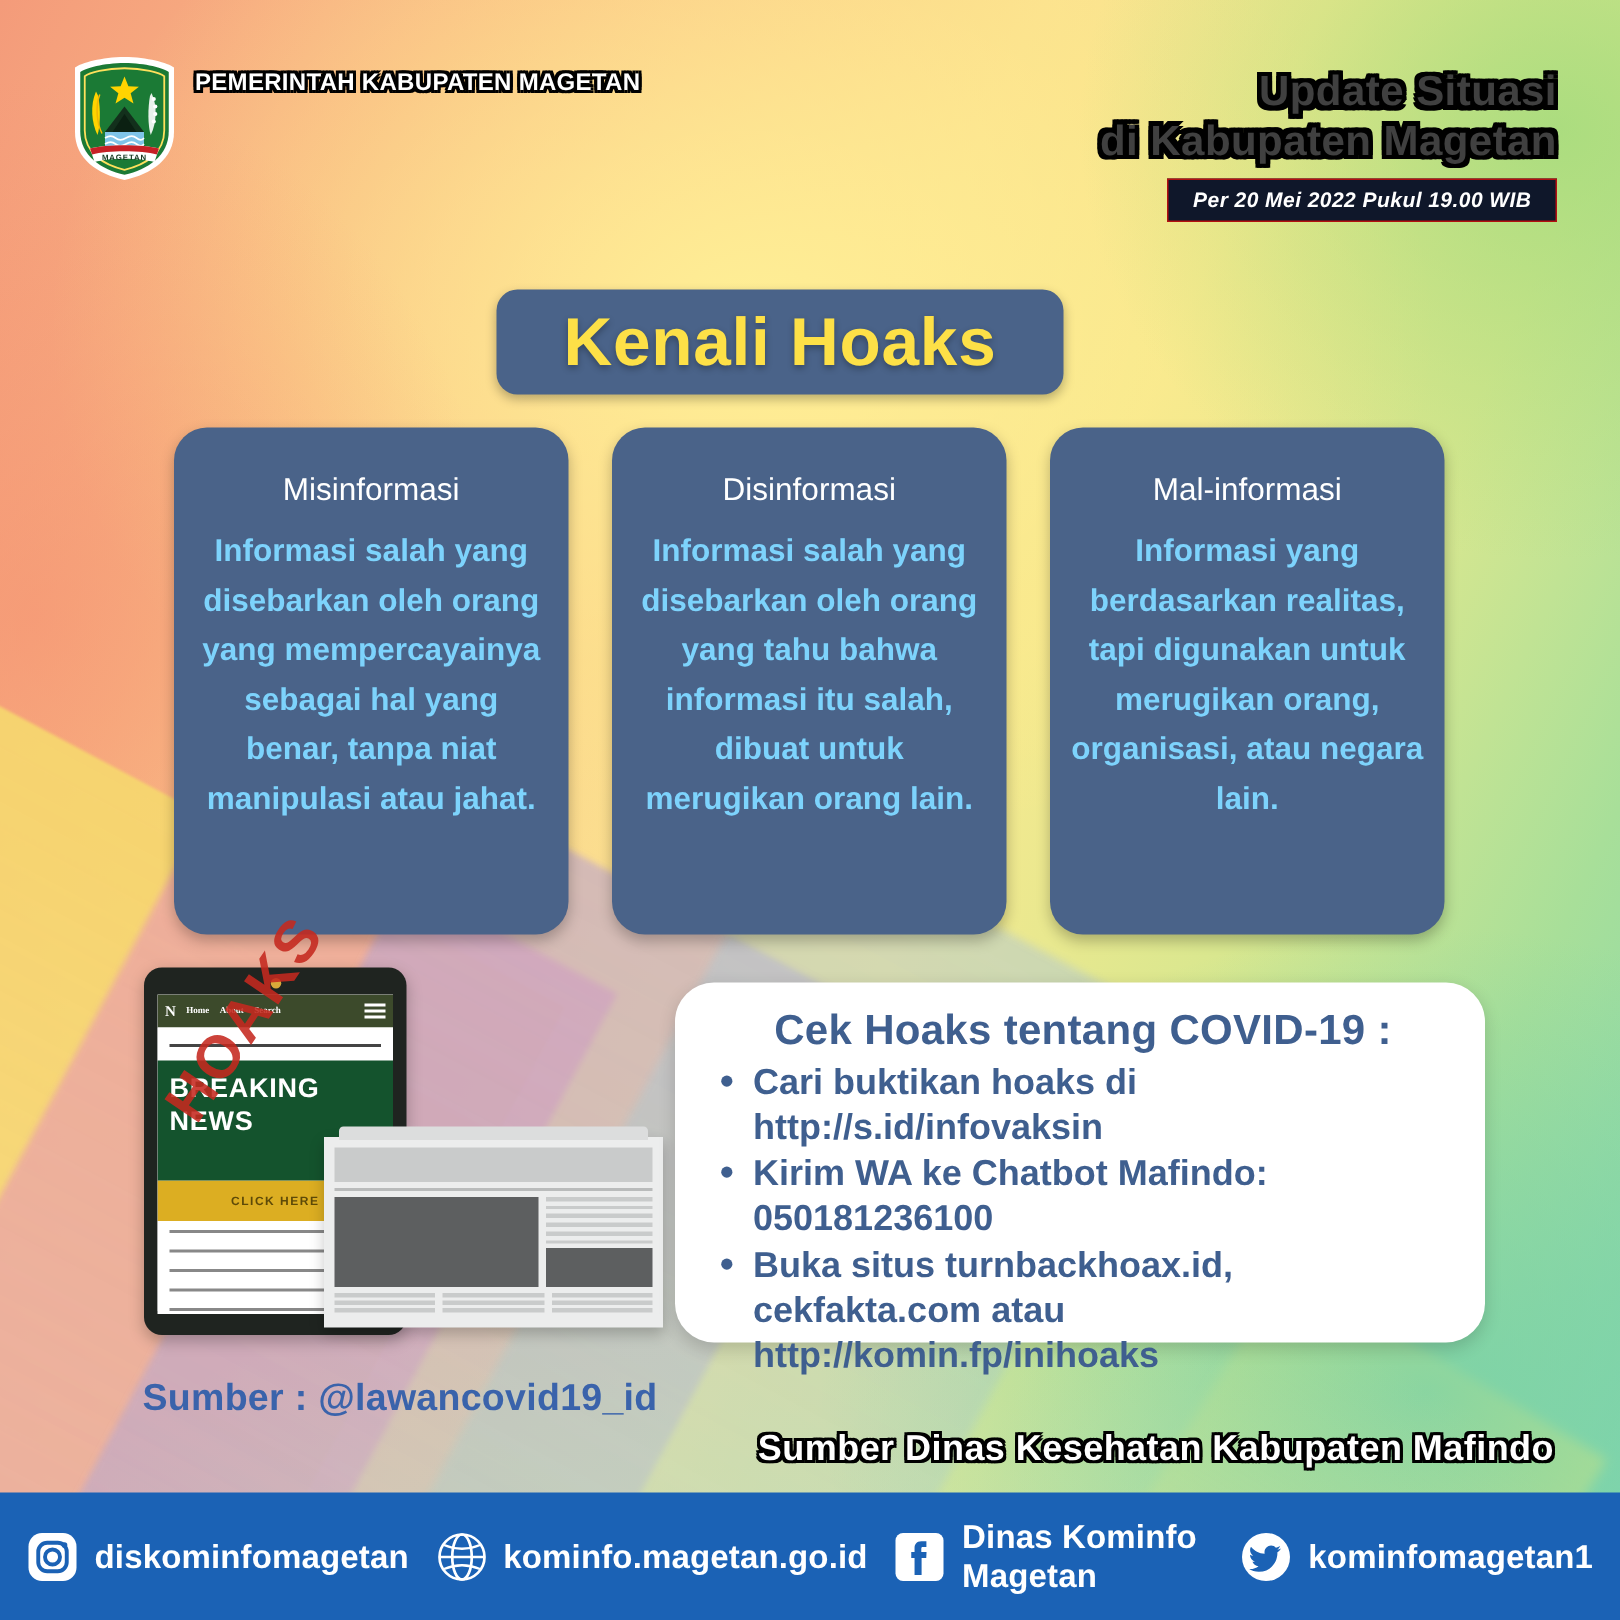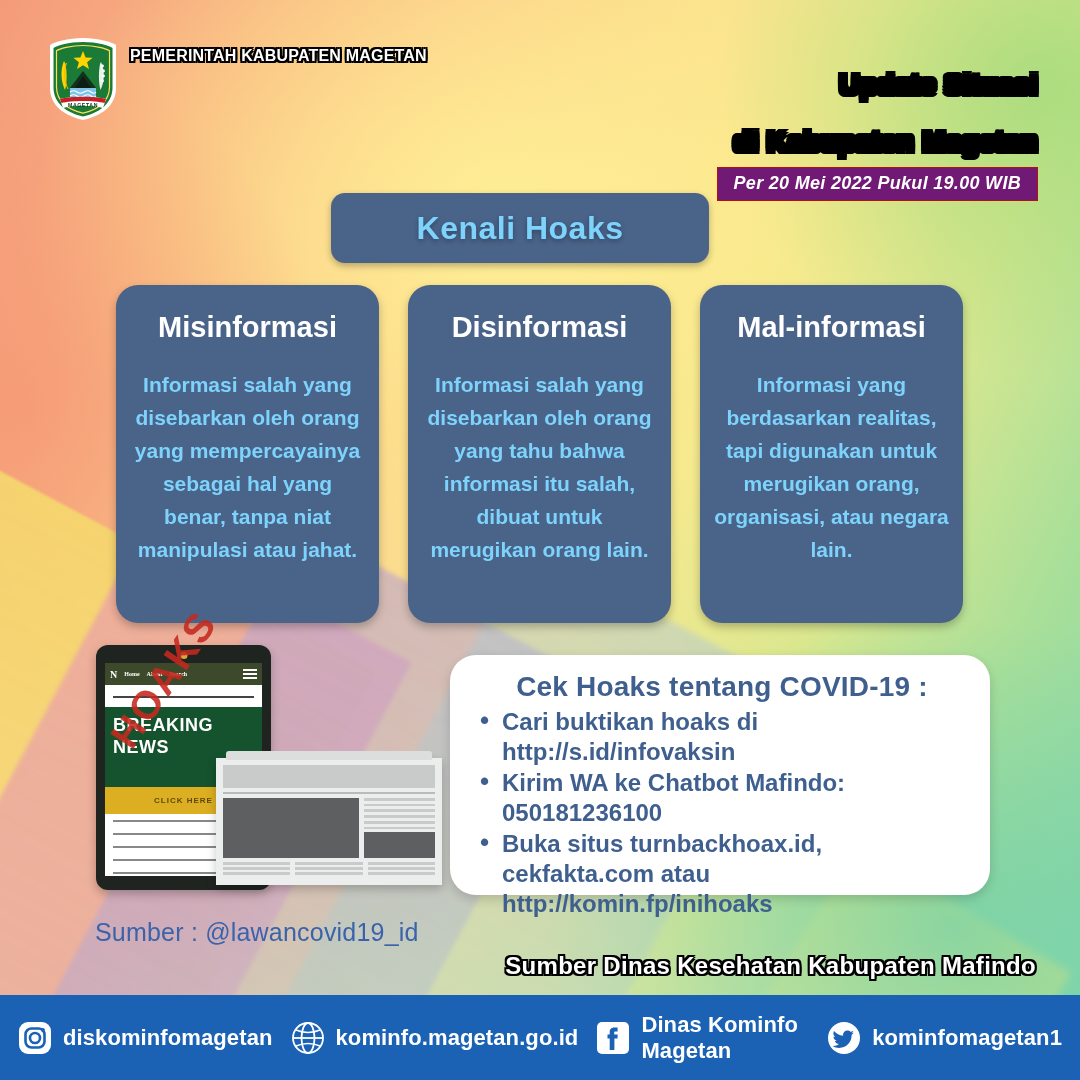--- a/index.html
+++ b/index.html
@@ -79,61 +79,60 @@
     font-weight:bold; color:#fff; letter-spacing:.2px;
     text-shadow:
       -2px -2px 0 #000, 2px -2px 0 #000, -2px 2px 0 #000, 2px 2px 0 #000,
       0 -2px 0 #000, 0 2px 0 #000, -2px 0 0 #000, 2px 0 0 #000;
   }
   .gov-l1 { font-size:16px; line-height:20px; }
   .gov-l2 { font-size:19px; line-height:23px; }
 
   .upd-wrap { position:absolute; right:42px; top:44px; text-align:right; }
   .upd-line {
-    font-weight:bold; color:#000000; font-style:normal;
+    font-weight:bold; color:#404040; font-style:normal;
     font-size:28px; line-height:33px; letter-spacing:.3px;
     text-shadow:
       -3px -3px 0 #000, 3px -3px 0 #000, -3px 3px 0 #000, 3px 3px 0 #000,
       0 -3px 0 #000, 0 3px 0 #000, -3px 0 0 #000, 3px 0 0 #000,
       -2px -3px 0 #000, 2px -3px 0 #000, -2px 3px 0 #000, 2px 3px 0 #000;
-    margin-top: 24px;
   }
   .date-badge {
-    margin-top:9px; background:#701a75; border:1px solid #b31010;
-    color:#fff; font-weight:bold; font-style:italic; font-size:18px;
+    margin-top:9px; background:#0f172a; border:1px solid #b31010;
+    color:#fff; font-weight:bold; font-style:italic; font-size:14px;
     padding:5px 16px 6px; display:inline-block; letter-spacing:.3px;text-align:right;
   }
 
   
   .title-pill {
     position:absolute; left:331px; top:193px; width:378px; height:70px;
     background:#4a6389; border-radius:14px;
     box-shadow:0 3px 7px rgba(0,0,0,.28);
     display:flex; align-items:center; justify-content:center;
   }
   .title-pill span {
-    color:#7dd3fc; font-size:32px; font-weight:bold; letter-spacing:.5px;
+    color:#fde047; font-size:45px; font-weight:bold; letter-spacing:.5px;
     text-shadow:0 2px 5px rgba(0,0,0,.30);
   }
 
   
   .cards { position:absolute; left:0; top:285px; width:1080px; }
   .card {
     position:absolute; top:0; width:263px; height:338px;
     background:#4a6389; border-radius:22px;
     box-shadow:0 4px 9px rgba(0,0,0,.25);
     padding:26px 14px 0;
     text-align:center;
   }
   .card.c1 { left:116px; }
   .card.c2 { left:408px; }
   .card.c3 { left:700px; }
   .card-title {
-    color:#fff; font-size:29px; font-weight:bold; line-height:32px;
-    margin-bottom:25px;
+    color:#fff; font-size:21px; font-weight:normal; line-height:32px;
+    margin-bottom:8px;
   }
   .card-body {
     color:#7dd3fc; font-size:21px; font-weight:bold; line-height:33px;
   }
 
   
   .illus { position:absolute; left:88px; top:645px; width:360px; height:270px; }
 
   .tablet {
     position:absolute; left:8px; top:0; width:175px; height:245px;
@@ -193,21 +192,21 @@
   .np-photo { flex:0 0 136px; background:#5d5f60; }
   .np-col { flex:1; display:flex; flex-direction:column; gap:3px; }
   .np-col i { display:block; height:3px; background:#c9cbcb; }
   .np-col .np-photo2 { margin-top:auto; height:28px; background:#5d5f60; }
   .np-foot { display:flex; gap:5px; }
   .np-foot .np-fcol { flex:1; display:flex; flex-direction:column; gap:2px; }
   .np-foot i { display:block; height:3px; background:#c9cbcb; }
 
   .sumber-lawan {
     position:absolute; left:95px; top:918px;
-    color:#3a63ab; font-size:25px; font-weight:normal; letter-spacing:.2px;
+    color:#3a63ab; font-size:25px; font-weight:bold; letter-spacing:.2px;
   }
 
   
   .panel {
     position:absolute; left:450px; top:655px; width:540px; height:240px;
     background:#fff; border-radius:26px;
     box-shadow:0 4px 11px rgba(0,0,0,.16);
     padding:16px 22px 10px 26px;
   }
   .panel-title {

